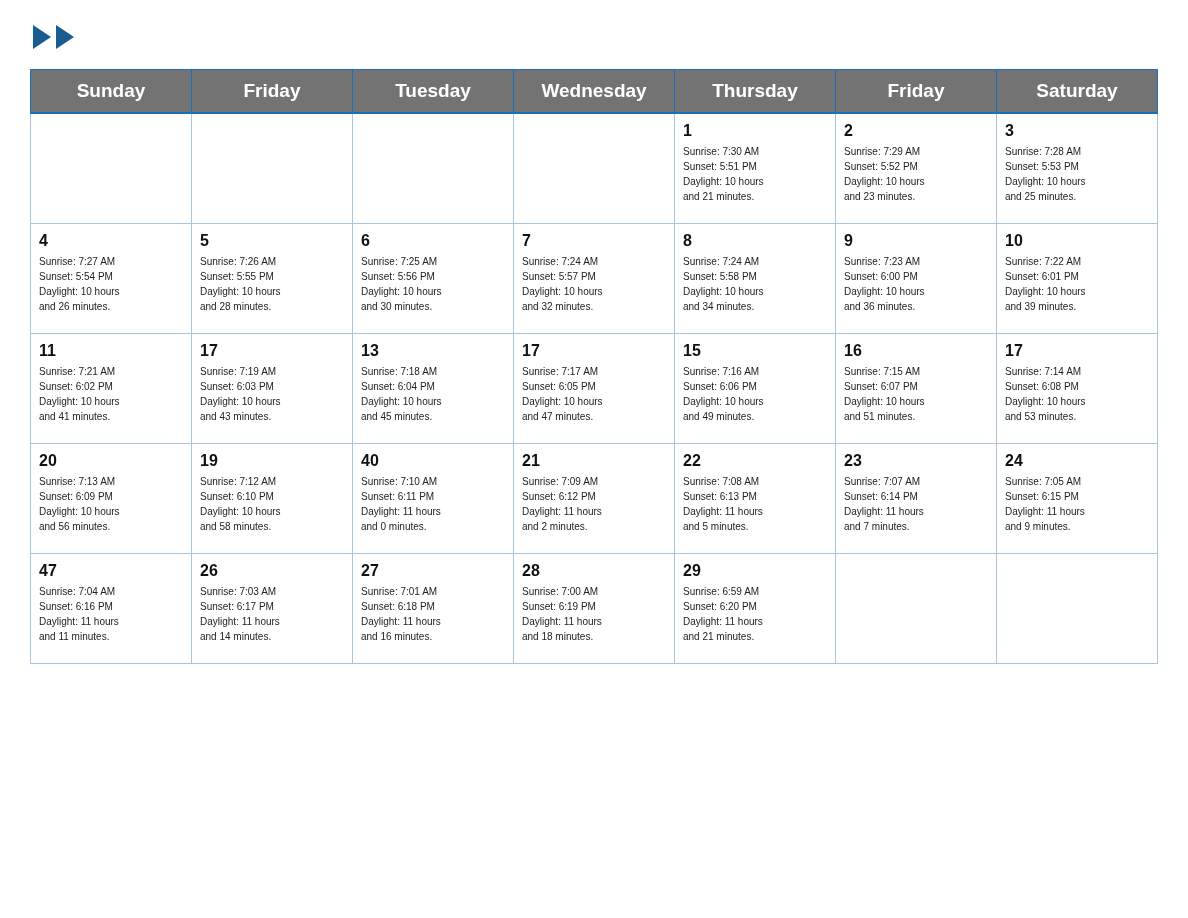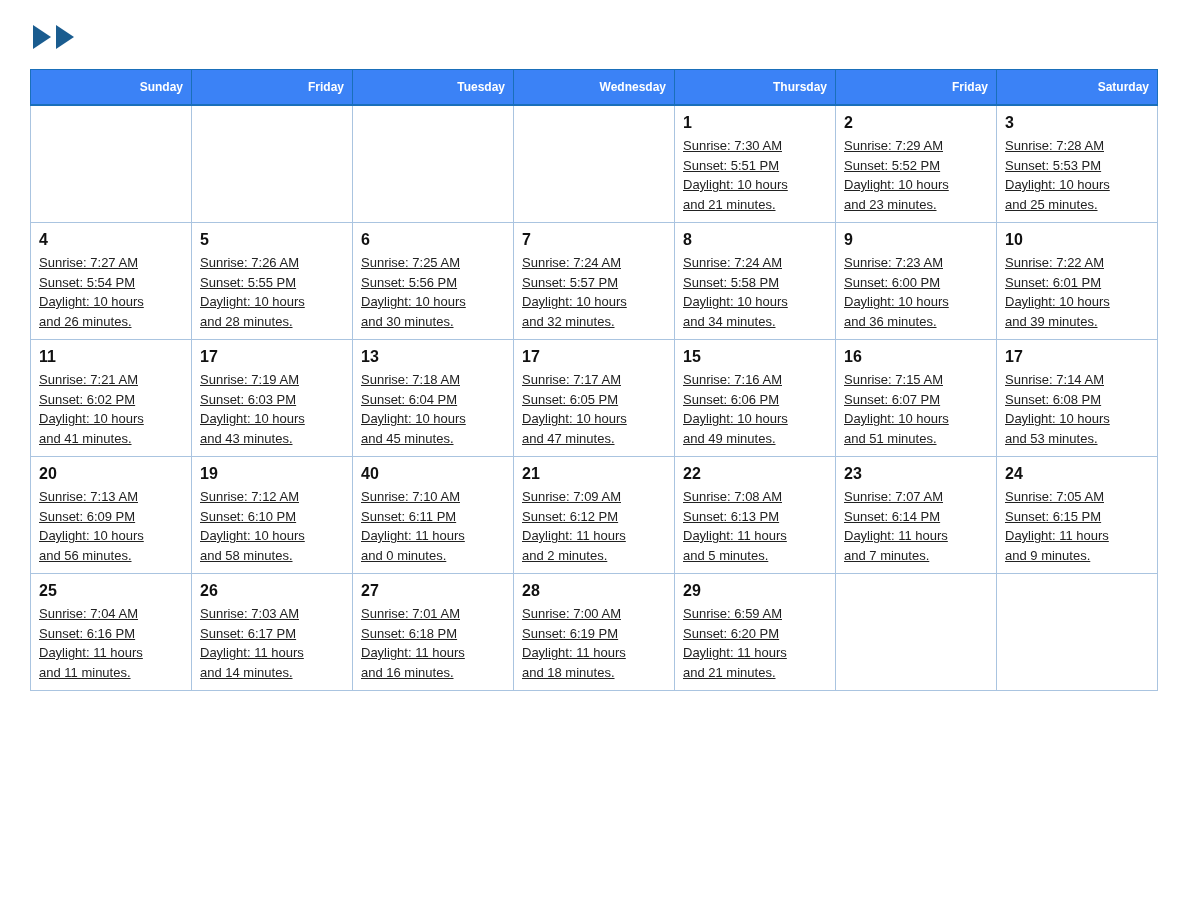--- a/index.html
+++ b/index.html
@@ -34,26 +34,26 @@
       font-size: 20px;
       color: #333;
       margin-top: 4px;
     }
     table {
       width: 100%;
       border-collapse: collapse;
       table-layout: fixed;
     }
     thead tr th {
-      background-color: #3b82f6;
+      background-color: #737373;
       color: #ffffff;
-      font-size: 12px;
+      font-size: 19px;
       font-weight: bold;
       padding: 10px 8px;
-      text-align: right;
+      text-align: center;
       border: 1px solid #1a6fba;
     }
     tbody tr td {
       vertical-align: top;
       padding: 8px 8px;
       font-size: 13px;
       color: #222;
       border-left: 1px solid #aac4e0;
       border-right: 1px solid #aac4e0;
       border-bottom: 1px solid #aac4e0;
@@ -65,24 +65,23 @@
     tbody tr td:first-child {
       border-left: 1px solid #aac4e0;
     }
     .day-number {
       font-size: 16px;
       font-weight: bold;
       color: #111;
       margin-bottom: 4px;
     }
     .day-info {
-      font-size: 13px;
+      font-size: 10px;
       color: #222;
       line-height: 1.5;
-      text-decoration: underline;
     }
     .empty-cell {
       background: #ffffff;
     }
     .logo-wrapper {
       display: flex;
       flex-direction: row;
       align-items: center;
     }
     .logo-text-general {
@@ -242,21 +241,21 @@
           <div class="day-number">23</div>
           <div class="day-info">Sunrise: 7:07 AM<br>Sunset: 6:14 PM<br>Daylight: 11 hours<br>and 7 minutes.</div>
         </td>
         <td>
           <div class="day-number">24</div>
           <div class="day-info">Sunrise: 7:05 AM<br>Sunset: 6:15 PM<br>Daylight: 11 hours<br>and 9 minutes.</div>
         </td>
       </tr>
       <tr>
         <td>
-          <div class="day-number">25</div>
+          <div class="day-number">47</div>
           <div class="day-info">Sunrise: 7:04 AM<br>Sunset: 6:16 PM<br>Daylight: 11 hours<br>and 11 minutes.</div>
         </td>
         <td>
           <div class="day-number">26</div>
           <div class="day-info">Sunrise: 7:03 AM<br>Sunset: 6:17 PM<br>Daylight: 11 hours<br>and 14 minutes.</div>
         </td>
         <td>
           <div class="day-number">27</div>
           <div class="day-info">Sunrise: 7:01 AM<br>Sunset: 6:18 PM<br>Daylight: 11 hours<br>and 16 minutes.</div>
         </td>

